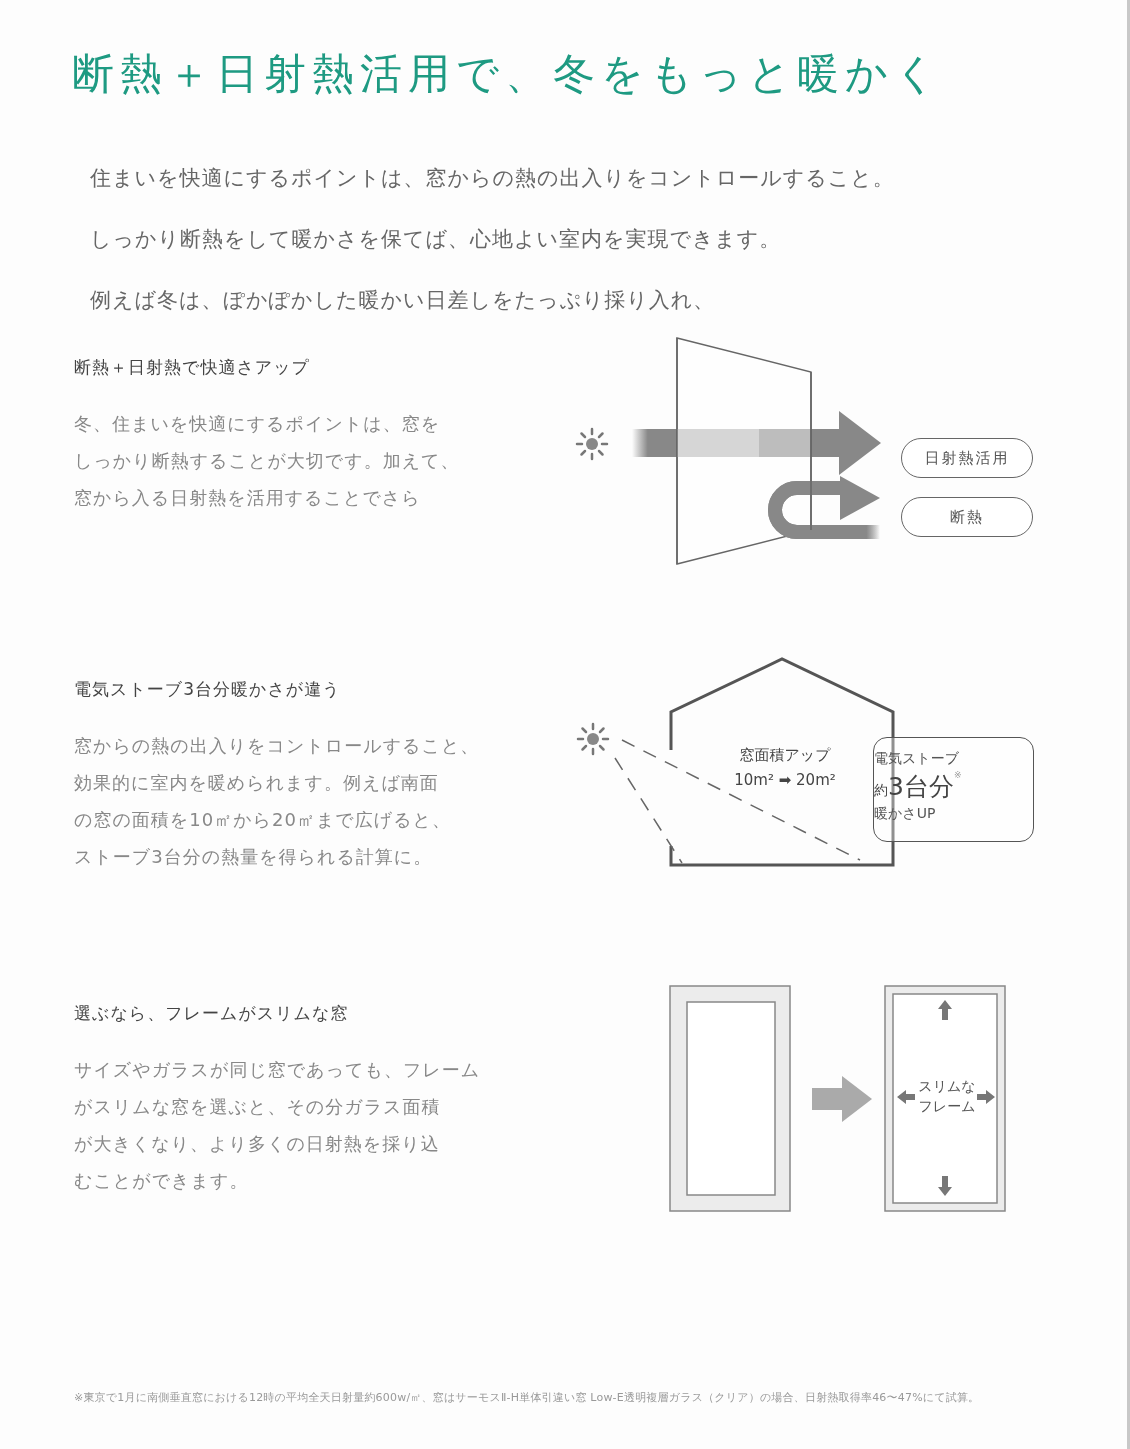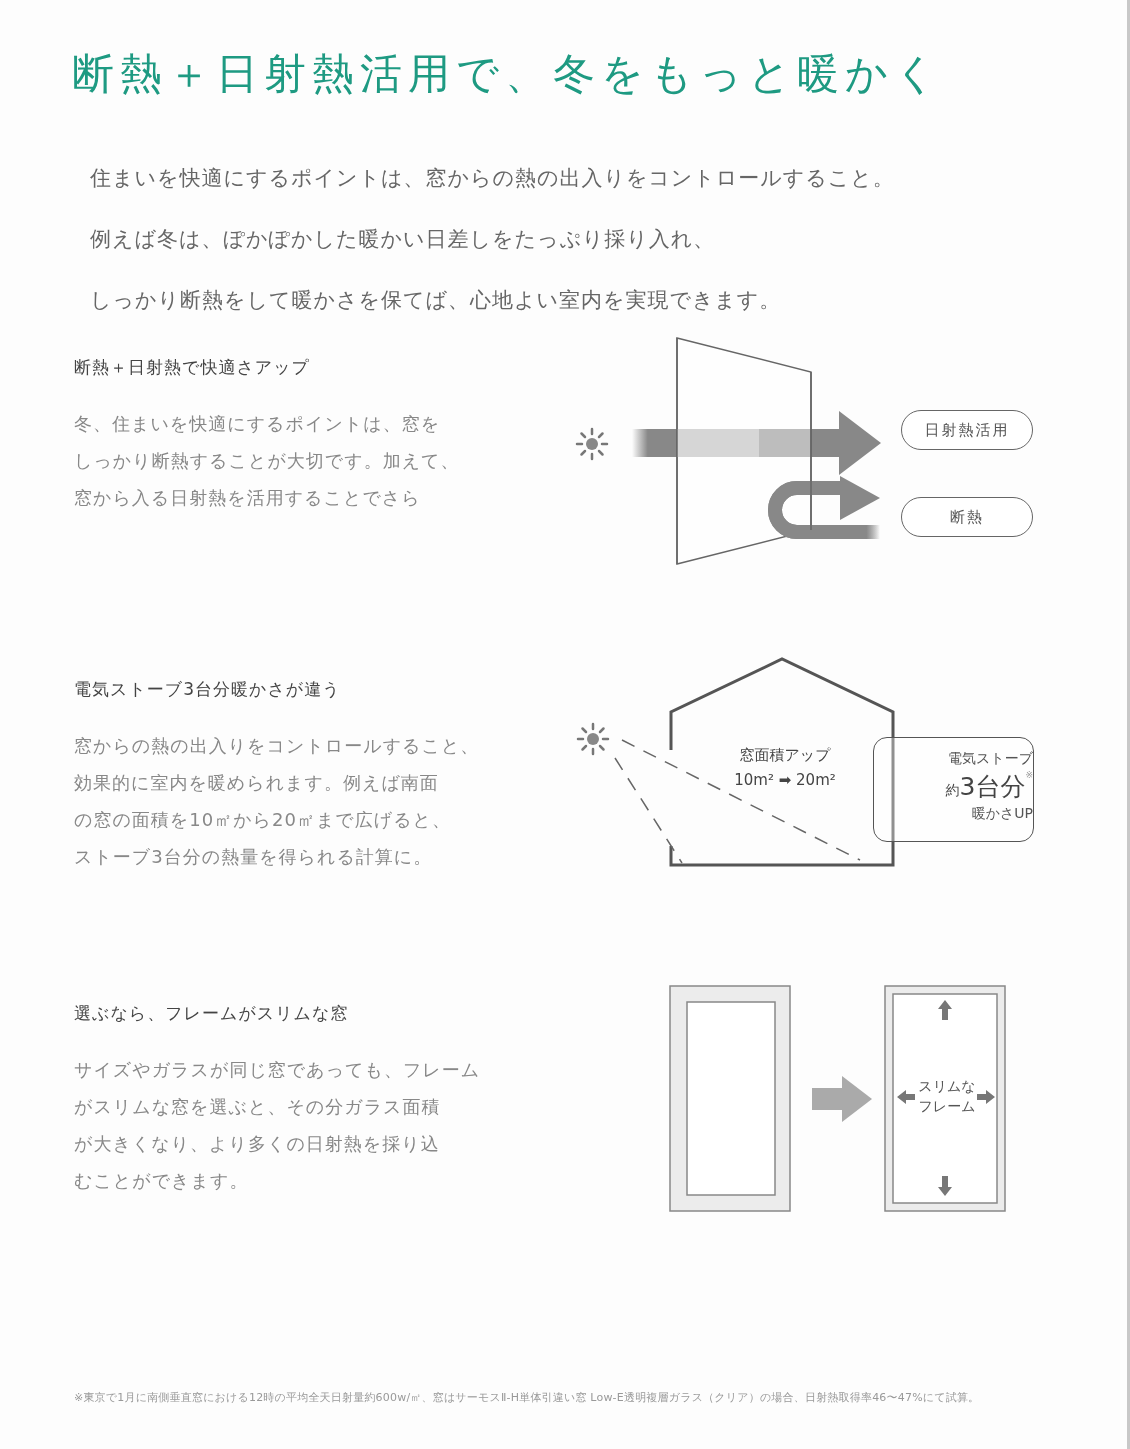--- a/index.html
+++ b/index.html
@@ -26,28 +26,28 @@
   .figure { position: absolute; }
   .fig1 { left: 560px; top: 320px; width: 500px; height: 270px; }
   .fig2 { left: 560px; top: 650px; width: 500px; height: 240px; }
   .fig3 { left: 650px; top: 970px; width: 380px; height: 260px; }
   .figure svg { position: absolute; left: 0; top: 0; }
   .pill {
     position: absolute; border: 1.5px solid #666; border-radius: 22px;
     display: flex; align-items: center; justify-content: center;
     font-size: 15px; color: #555; letter-spacing: 2px; background: #fff;
   }
-  .pill1 { left: 341px; top: 90px; width: 130px; height: 38px; text-align: right; }
+  .pill1 { left: 341px; top: 118px; width: 130px; height: 38px; text-align: right; }
   .pill2 { left: 341px; top: 177px; width: 130px; height: 38px; }
   .area-label { position: absolute; left: 150px; top: 96px; width: 150px; text-align: center; color: #444; }
   .area-label .l1 { font-size: 15px; }
   .area-label .l2 { font-size: 15px; margin-top: 6px; }
   .stove-box {
     position: absolute; left: 313px; top: 87px; width: 159px; height: 103px;
-    border: 1.5px solid #555; border-radius: 14px; text-align: right; color: #555;
+    border: 1.5px solid #555; border-radius: 14px; text-align: left; color: #555;
     background: rgba(255,255,255,0.35);
   }
   .stove-box .s1 { font-size: 14px; margin-top: 12px; }
   .stove-box .s2 { font-size: 25px; margin-top: 2px; color: #444; }
   .stove-box .s2 .pre { font-size: 14px; }
   .stove-box .s2 .note { font-size: 9px; vertical-align: top; color: #999; }
   .stove-box .s3 { font-size: 14px; margin-top: 2px; }
   .slim-label {
     position: absolute; left: 262px; top: 106px; width: 70px; text-align: center;
     font-size: 14px; line-height: 20px; color: #555;
@@ -59,22 +59,22 @@
 </style>
 </head>
 <body>
 
 <div class="right-edge"></div>
 
 <h1 class="page-title">断熱＋日射熱活用で、冬をもっと暖かく</h1>
 
 <div class="intro">
   <p>住まいを快適にするポイントは、窓からの熱の出入りをコントロールすること。</p>
+  <p>しっかり断熱をして暖かさを保てば、心地よい室内を実現できます。</p>
   <p>例えば冬は、ぽかぽかした暖かい日差しをたっぷり採り入れ、</p>
-  <p>しっかり断熱をして暖かさを保てば、心地よい室内を実現できます。</p>
 </div>
 
 <div class="section sec1">
   <h2>断熱＋日射熱で快適さアップ</h2>
   <div class="body">
     <p>冬、住まいを快適にするポイントは、窓を</p>
     <p>しっかり断熱することが大切です。加えて、</p>
     <p>窓から入る日射熱を活用することでさら</p>
   </div>
 </div>

